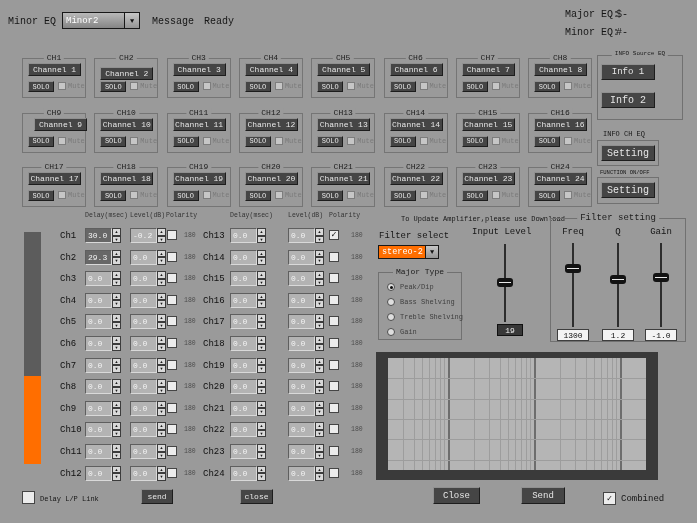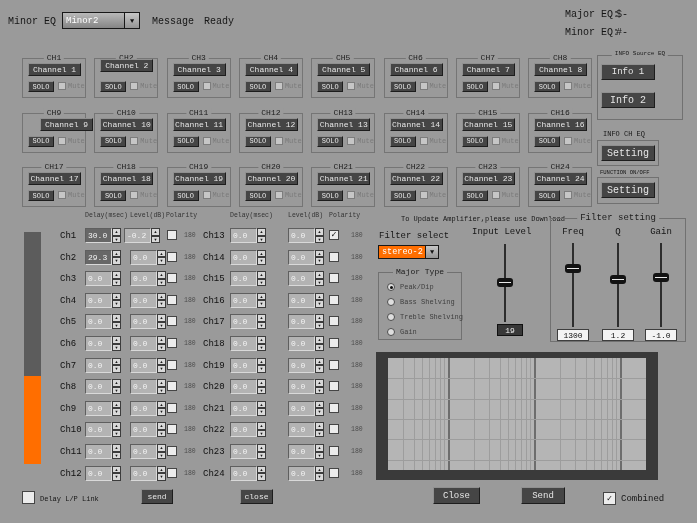--- a/index.html
+++ b/index.html
@@ -81,21 +81,21 @@
         <span class="gtitle">CH1</span>
         <div class="darkbtn ch-btn" style="position: absolute; left: 5px; top: 4px; width: 53px; height: 13px;">Channel 1</div>
         <div class="darkbtn solo-btn" style="position: absolute; left: 5px; top: 22px; width: 26px; height: 11px;">SOLO</div>
         <div class="mute-wrap" style="position: absolute; left: 35px; top: 23px;">
           <span class="mute-box"></span>
           <span class="mute-label">Mute</span>
         </div>
       </div>
       <div class="ch-cell" style="position: absolute; left: 72.3px; top: 0px; width: 64px; height: 40px;">
         <span class="gtitle">CH2</span>
-        <div class="darkbtn ch-btn" style="position: absolute; left: 5px; top: 0; width: 53px; height: 13px;">Channel 2</div>
+        <div class="darkbtn ch-btn" style="position: absolute; left: 5px; top: 8px; width: 53px; height: 13px;">Channel 2</div>
         <div class="darkbtn solo-btn" style="position: absolute; left: 5px; top: 22px; width: 26px; height: 11px;">SOLO</div>
         <div class="mute-wrap" style="position: absolute; left: 35px; top: 23px;">
           <span class="mute-box"></span>
           <span class="mute-label">Mute</span>
         </div>
       </div>
       <div class="ch-cell" style="position: absolute; left: 144.6px; top: 0px; width: 64px; height: 40px;">
         <span class="gtitle">CH3</span>
         <div class="darkbtn ch-btn" style="position: absolute; left: 5px; top: 4px; width: 53px; height: 13px;">Channel 3</div>
         <div class="darkbtn solo-btn" style="position: absolute; left: 5px; top: 22px; width: 26px; height: 11px;">SOLO</div>
@@ -144,21 +144,21 @@
         <span class="gtitle">CH8</span>
         <div class="darkbtn ch-btn" style="position: absolute; left: 5px; top: 4px; width: 53px; height: 13px;">Channel 8</div>
         <div class="darkbtn solo-btn" style="position: absolute; left: 5px; top: 22px; width: 26px; height: 11px;">SOLO</div>
         <div class="mute-wrap" style="position: absolute; left: 35px; top: 23px;">
           <span class="mute-box"></span>
           <span class="mute-label">Mute</span>
         </div>
       </div>
       <div class="ch-cell" style="position: absolute; left: 0px; top: 54.5px; width: 64px; height: 40px;">
         <span class="gtitle">CH9</span>
-        <div class="darkbtn ch-btn" style="position: absolute; left: 17px; top: 4px; width: 53px; height: 13px;">Channel 9</div>
+        <div class="darkbtn ch-btn" style="position: absolute; left: 11px; top: 4px; width: 53px; height: 13px;">Channel 9</div>
         <div class="darkbtn solo-btn" style="position: absolute; left: 5px; top: 22px; width: 26px; height: 11px;">SOLO</div>
         <div class="mute-wrap" style="position: absolute; left: 35px; top: 23px;">
           <span class="mute-box"></span>
           <span class="mute-label">Mute</span>
         </div>
       </div>
       <div class="ch-cell" style="position: absolute; left: 72.3px; top: 54.5px; width: 64px; height: 40px;">
         <span class="gtitle">CH10</span>
         <div class="darkbtn ch-btn" style="position: absolute; left: 5px; top: 4px; width: 53px; height: 13px;">Channel 10</div>
         <div class="darkbtn solo-btn" style="position: absolute; left: 5px; top: 22px; width: 26px; height: 11px;">SOLO</div>
@@ -322,21 +322,21 @@
     <span class="hdr" style="left:273px;top:2px">Polarity</span>
     <div class="abs" id="delay-rows" style="left:0;top:0;width:316px;height:278px">
         <span class="ch-lbl" style="position: absolute; left: 4px; top: 21px;">Ch1</span>
         <div class="spin hl" style="position: absolute; left: 29px; top: 18px; width: 37px; height: 15px;">
           <div class="spin-val">30.0</div>
           <div class="spin-btns">
             <span>▲</span>
             <span>▼</span>
           </div>
         </div>
-        <div class="spin" style="position: absolute; left: 68px; top: 18px; width: 37px; height: 15px;">
+        <div class="spin" style="position: absolute; left: 74px; top: 18px; width: 37px; height: 15px;">
           <div class="spin-val">-0.2</div>
           <div class="spin-btns">
             <span>▲</span>
             <span>▼</span>
           </div>
         </div>
         <span class="cbox" style="position: absolute; left: 111px; top: 20px; width: 10px; height: 10px;"></span>
         <span class="deg-lbl" style="position: absolute; left: 128px; top: 22px;">180</span>
         <span class="ch-lbl" style="position: absolute; left: 4px; top: 42.6px;">Ch2</span>
         <div class="spin hl" style="position: absolute; left: 29px; top: 39.6px; width: 37px; height: 15px;">

